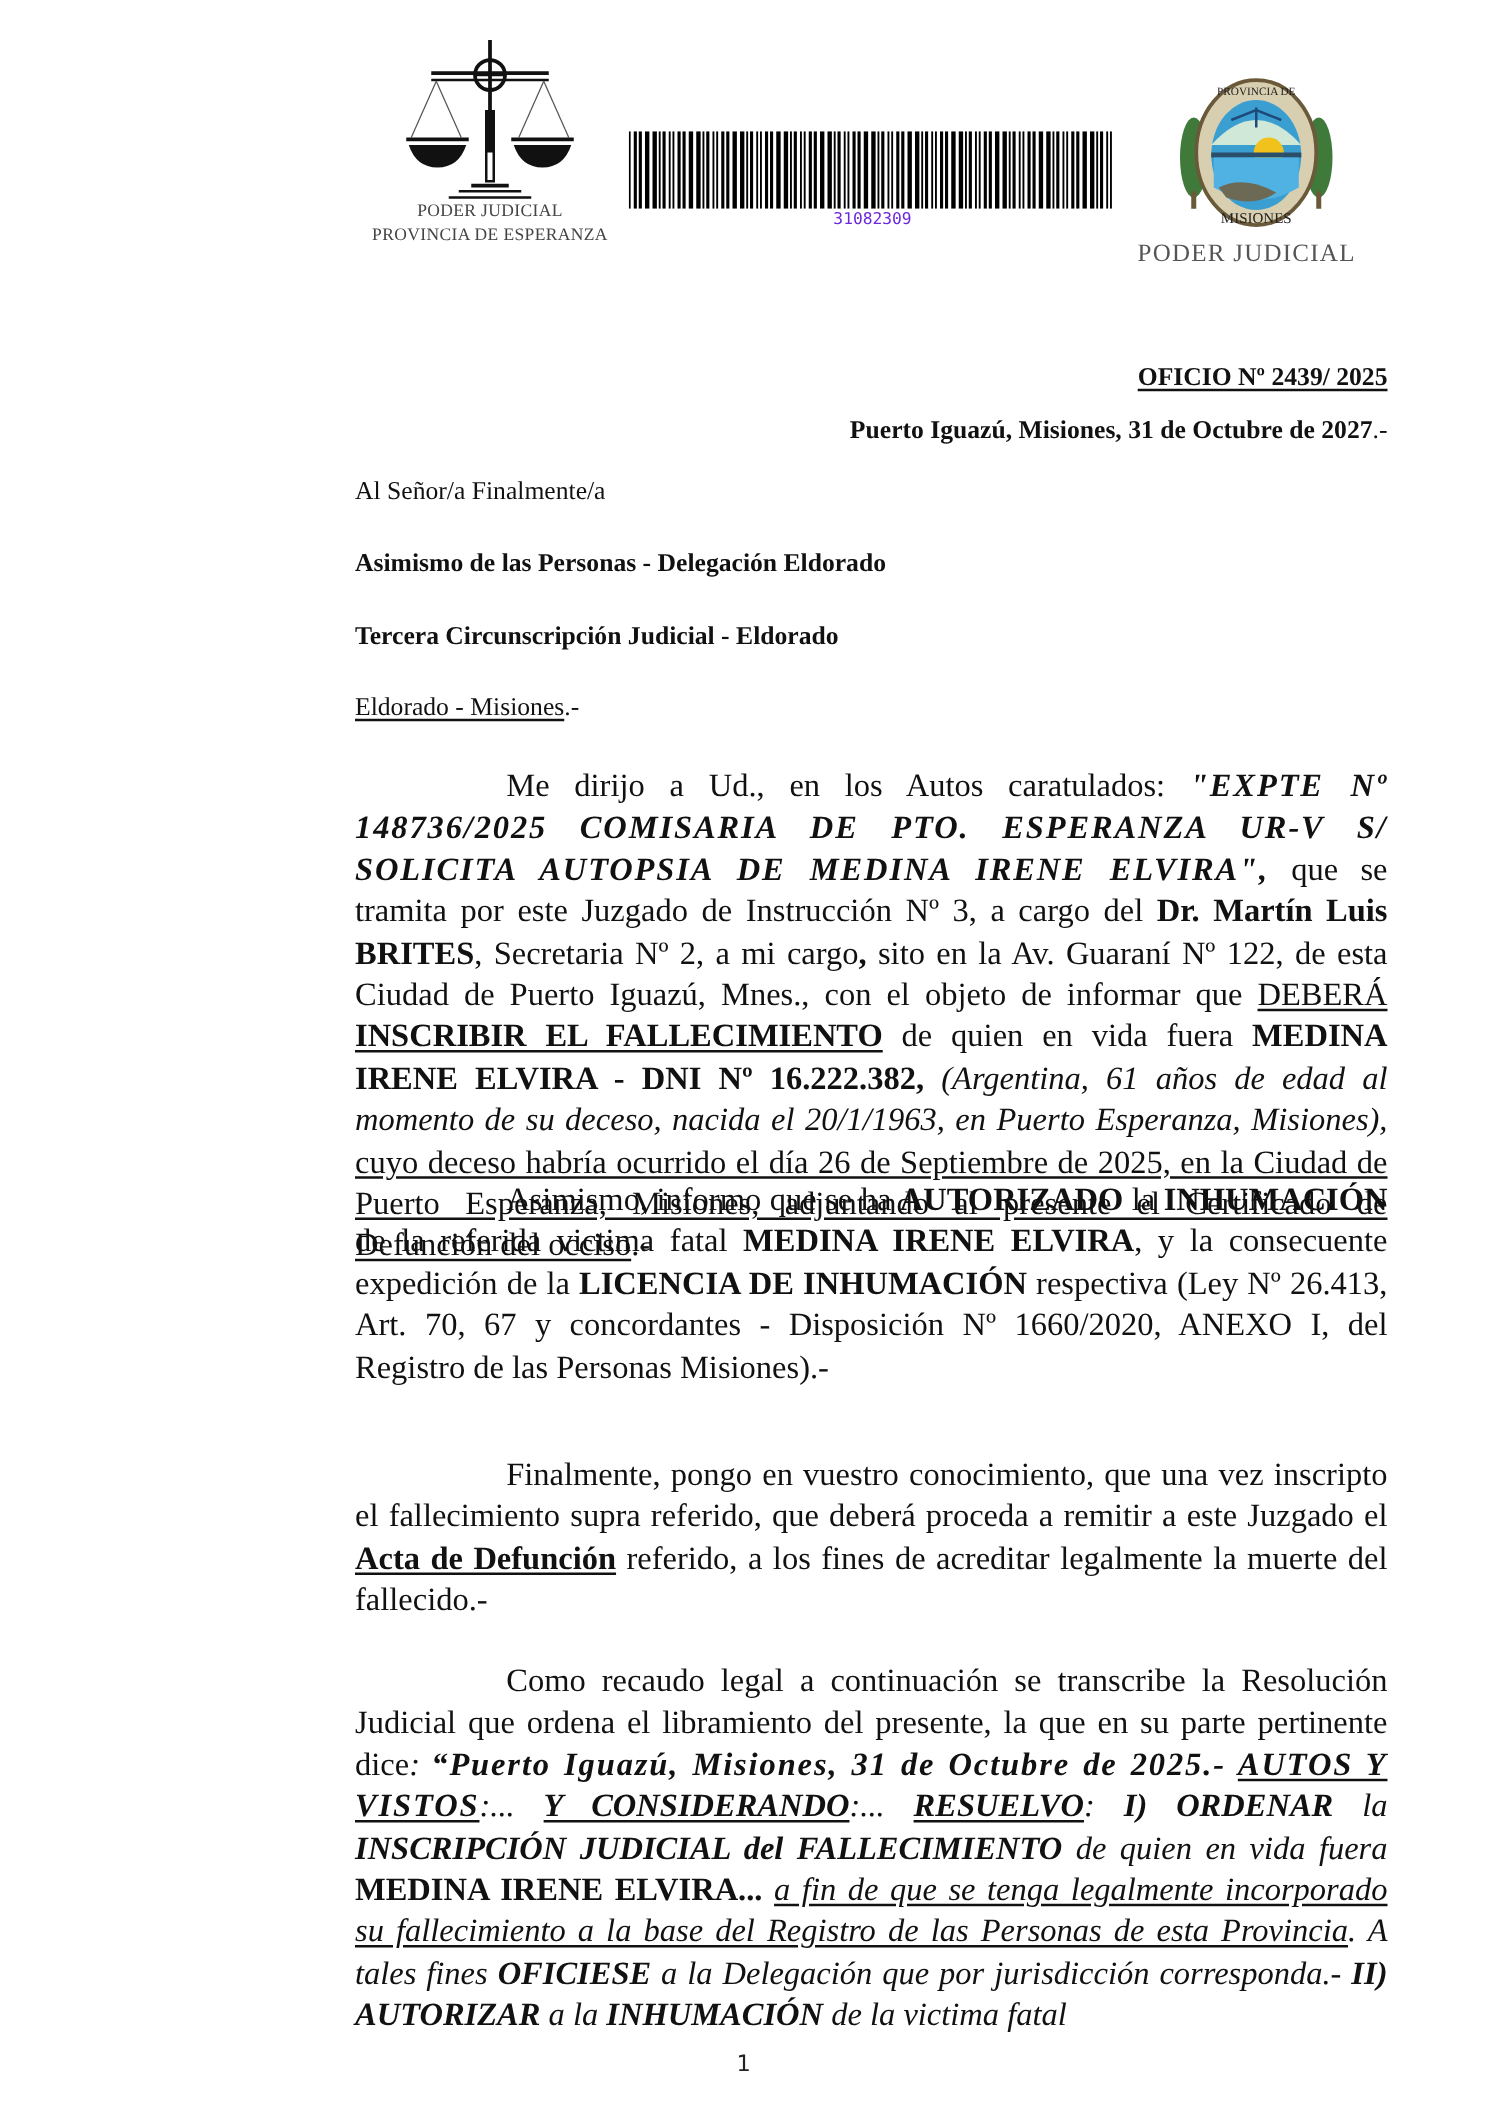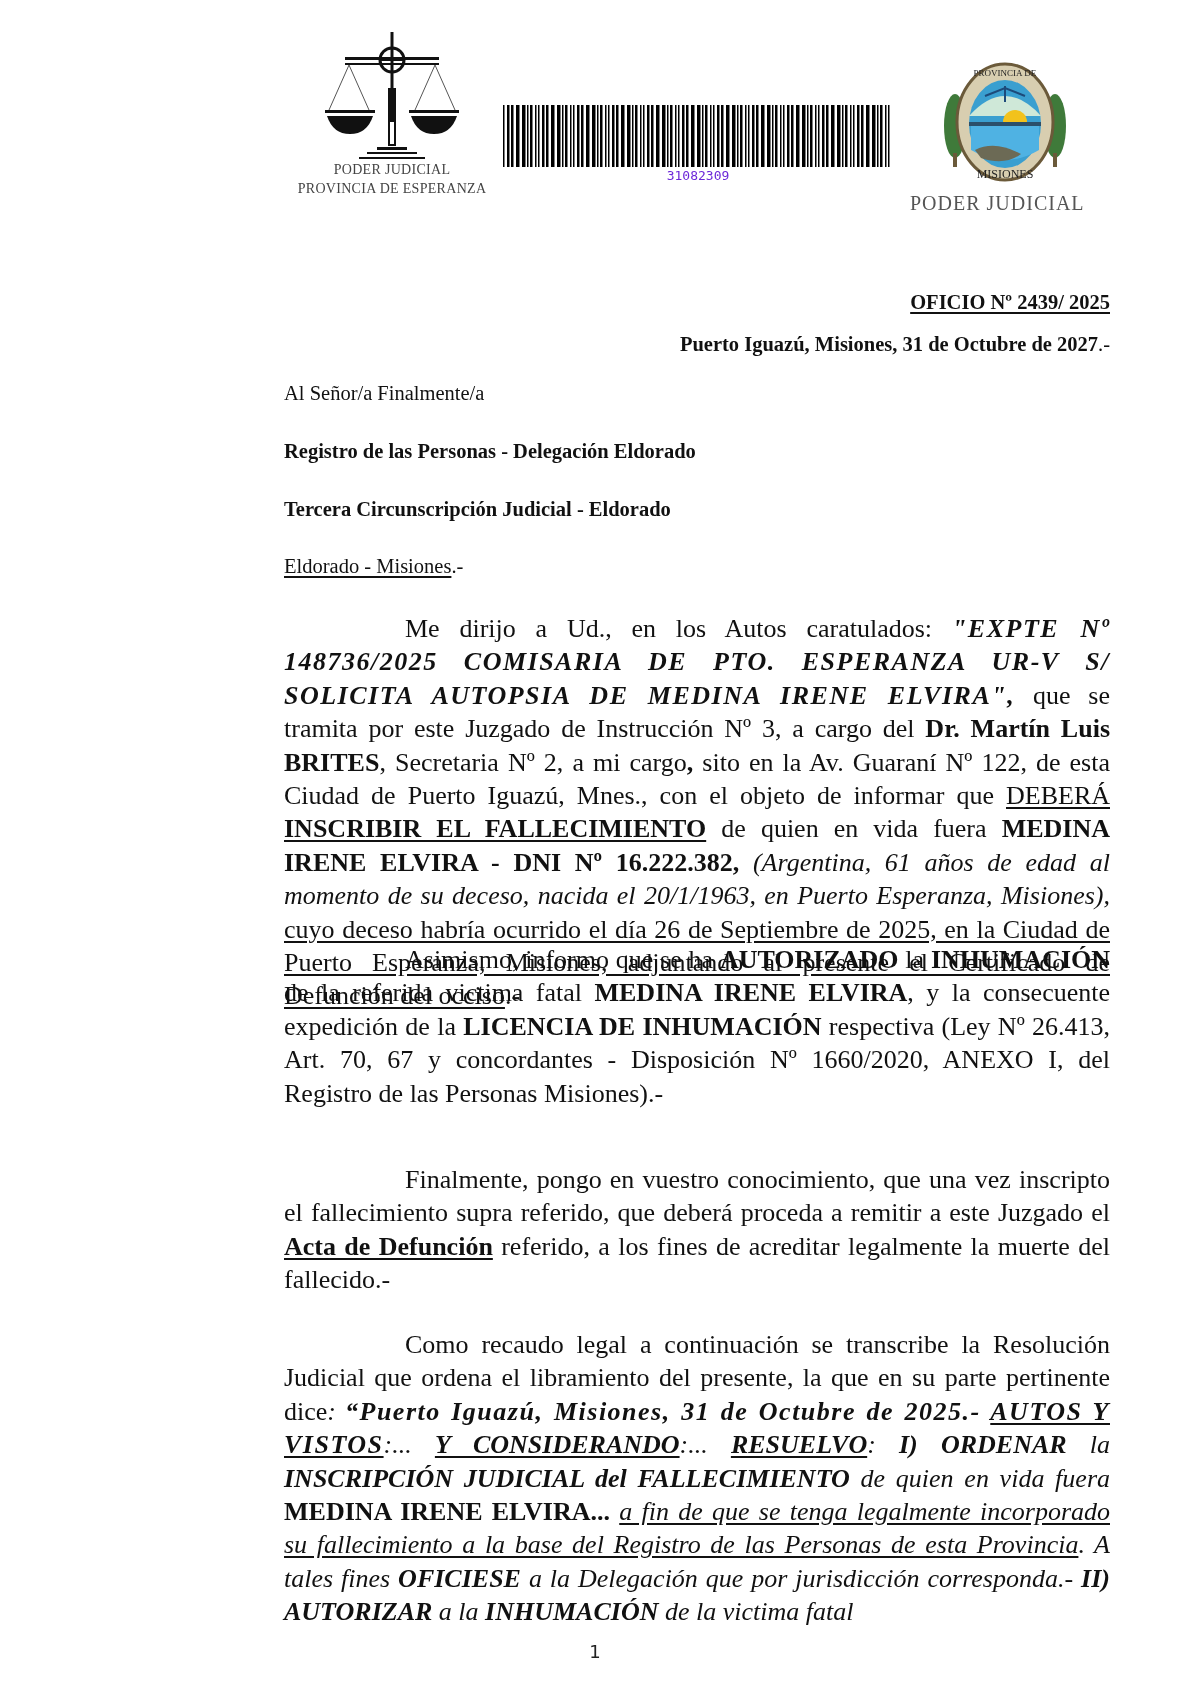--- a/index.html
+++ b/index.html
@@ -174,21 +174,21 @@
 
 <div class="text right b" style="top:259px;margin-top:32px;">
   <span class="u">OFICIO Nº 2439/ 2025</span>
 </div>
 
 <div class="text right" style="top:333px;">
   <span class="b">Puerto Iguazú, Misiones, 31 de Octubre de 2027</span><span>.-</span>
 </div>
 
 <div class="text" style="top:382px;">Al Señor/a Finalmente/a</div>
-<div class="text b" style="top:440px;">Registro de las Personas - Delegación Eldorado</div>
+<div class="text b" style="top:440px;">Asimismo de las Personas - Delegación Eldorado</div>
 <div class="text b" style="top:498px;">Tercera Circunscripción Judicial - Eldorado</div>
 <div class="text" style="top:555px;">
   <span class="u">Eldorado - Misiones</span><span>.-</span>
 </div>
 
 <div class="para indent" style="top:612px;">
   <span>Me dirijo a Ud., en los Autos caratulados: </span><span class="b i ls">"EXPTE Nº 148736/2025 COMISARIA DE PTO. ESPERANZA UR-V S/ SOLICITA AUTOPSIA DE MEDINA IRENE ELVIRA",</span><span> que se tramita por este Juzgado de Instrucción Nº 3, a cargo del </span><span class="b">Dr. Martín Luis BRITES</span><span>, Secretaria Nº 2, a mi cargo</span><span class="b">,</span><span> sito en la Av. Guaraní Nº 122, de esta Ciudad de Puerto Iguazú, Mnes., con el objeto de informar que </span><span class="u">DEBERÁ</span> <span class="b u">INSCRIBIR EL FALLECIMIENTO</span><span> de quien en vida fuera </span><span class="b">MEDINA IRENE ELVIRA - DNI Nº 16.222.382,</span><span class="i"> (Argentina, 61 años de edad al momento de su deceso, nacida el 20/1/1963, en Puerto Esperanza, Misiones),</span><span> </span><span class="u">cuyo deceso habría ocurrido el día 26 de Septiembre de 2025, en la Ciudad de Puerto Esperanza, Misiones, adjuntando al presente el Certificado de Defunción del occiso</span><span>.-</span>
 </div>
 
 <div class="para indent" style="top:943px;">

